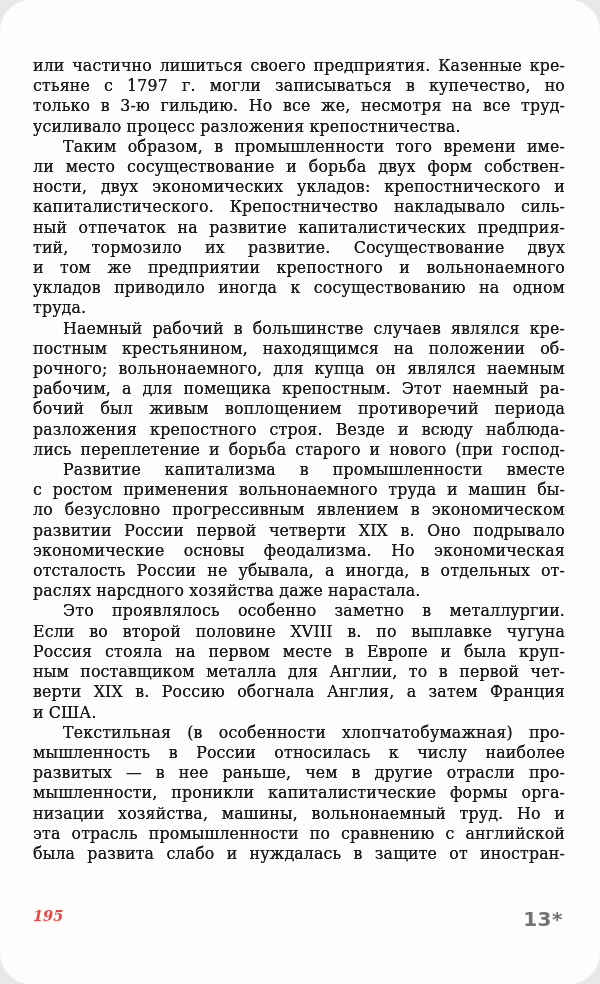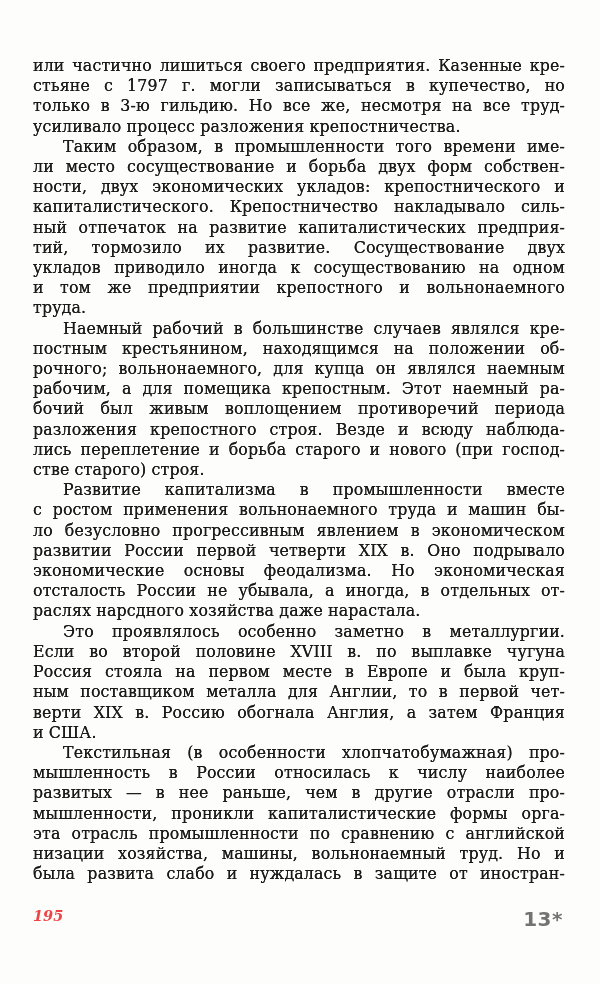--- a/index.html
+++ b/index.html
@@ -7,20 +7,21 @@
     padding: 0;
     background: #e8e8e8;
   }
   .page {
     position: relative;
     width: 600px;
     height: 984px;
     background: #fdfdfc;
     overflow: hidden;
     font-family: "DejaVu Serif", serif;
+    border-radius: 31px;
   }
   .text-block {
     position: absolute;
     left: 33px;
     top: 56px;
     width: 532px;
   }
   .para {
     margin: 0;
     padding: 0;
@@ -82,34 +83,33 @@
       <div class="line short">усиливало процесс разложения крепостничества.</div>
     </div>
 
     <div class="para">
       <div class="line indent">Таким образом, в промышленности того времени име-</div>
       <div class="line">ли место сосуществование и борьба двух форм собствен-</div>
       <div class="line">ности, двух экономических укладов: крепостнического и</div>
       <div class="line">капиталистического. Крепостничество накладывало силь-</div>
       <div class="line">ный отпечаток на развитие капиталистических предприя-</div>
       <div class="line">тий, тормозило их развитие. Сосуществование двух</div>
+      <div class="line">и том же предприятии крепостного и вольнонаемного</div>
       <div class="line">укладов приводило иногда к сосуществованию на одном</div>
-      <div class="line">и том же предприятии крепостного и вольнонаемного</div>
       <div class="line short">труда.</div>
     </div>
 
     <div class="para">
       <div class="line indent">Наемный рабочий в большинстве случаев являлся кре-</div>
       <div class="line">постным крестьянином, находящимся на положении об-</div>
       <div class="line">рочного; вольнонаемного, для купца он являлся наемным</div>
       <div class="line">рабочим, а для помещика крепостным. Этот наемный ра-</div>
       <div class="line">бочий был живым воплощением противоречий периода</div>
       <div class="line">разложения крепостного строя. Везде и всюду наблюда-</div>
       <div class="line">лись переплетение и борьба старого и нового (при господ-</div>
-      <div class="line short">стве старого) строя.</div>
     </div>
 
     <div class="para">
       <div class="line indent">Развитие капитализма в промышленности вместе</div>
       <div class="line">с ростом применения вольнонаемного труда и машин бы-</div>
       <div class="line">ло безусловно прогрессивным явлением в экономическом</div>
       <div class="line">развитии России первой четверти XIX в. Оно подрывало</div>
       <div class="line">экономические основы феодализма. Но экономическая</div>
       <div class="line">отсталость России не убывала, а иногда, в отдельных от-</div>
       <div class="line short">раслях нарсдного хозяйства даже нарастала.</div>
@@ -122,22 +122,22 @@
       <div class="line">ным поставщиком металла для Англии, то в первой чет-</div>
       <div class="line">верти XIX в. Россию обогнала Англия, а затем Франция</div>
       <div class="line short">и США.</div>
     </div>
 
     <div class="para">
       <div class="line indent">Текстильная (в особенности хлопчатобумажная) про-</div>
       <div class="line">мышленность в России относилась к числу наиболее</div>
       <div class="line">развитых — в нее раньше, чем в другие отрасли про-</div>
       <div class="line">мышленности, проникли капиталистические формы орга-</div>
+      <div class="line">низации хозяйства, машины, вольнонаемный труд. Но и</div>
       <div class="line">эта отрасль промышленности по сравнению с английской</div>
-      <div class="line">низации хозяйства, машины, вольнонаемный труд. Но и</div>
       <div class="line">была развита слабо и нуждалась в защите от иностран-</div>
     </div>
 
   </div>
 
   <div class="footer">
     <div class="page-number">195</div>
     <div class="signature-mark">13*</div>
   </div>
 </div>

